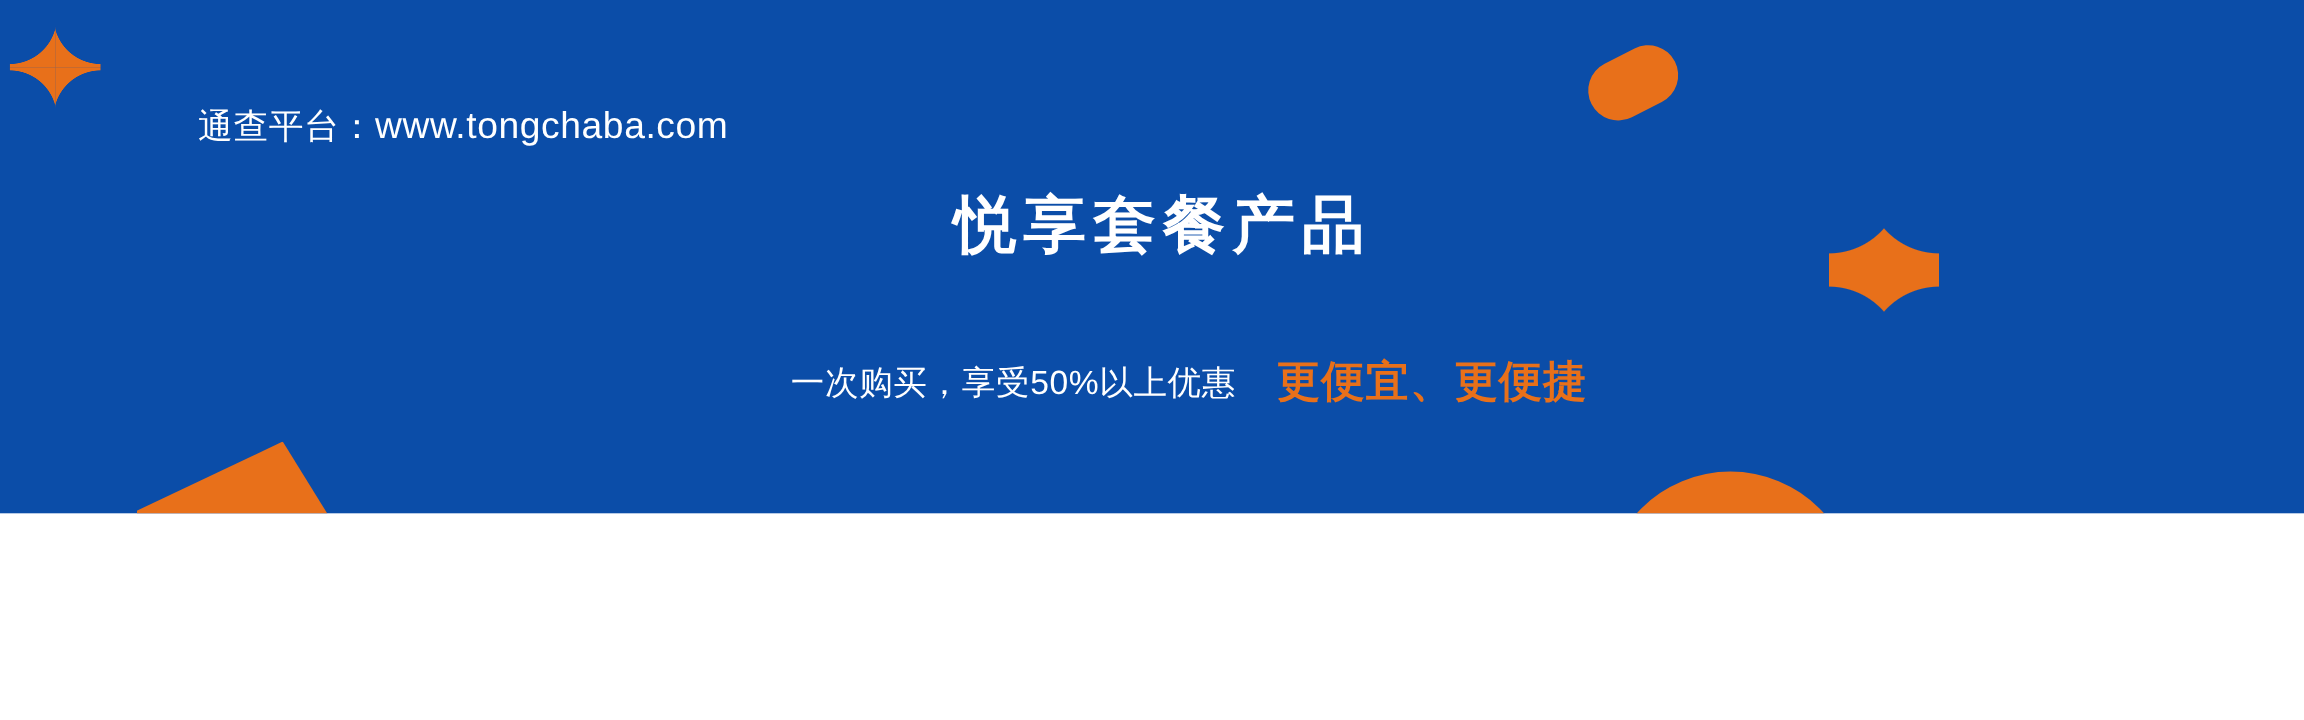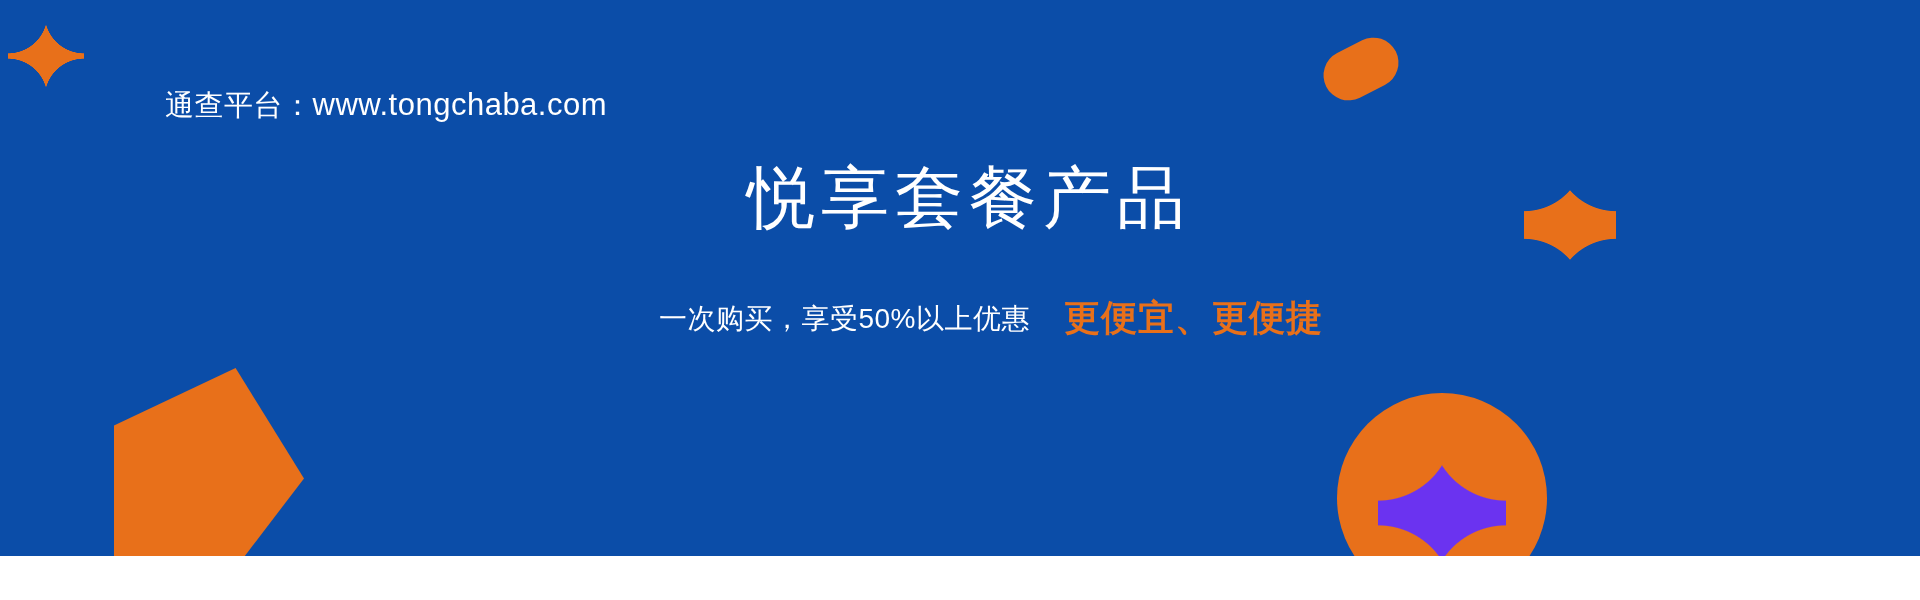--- a/index.html
+++ b/index.html
@@ -3,21 +3,21 @@
 <meta charset="utf-8">
 <style>
   html, body {
     margin: 0;
     padding: 0;
     background: #ffffff;
   }
   #banner {
     position: relative;
     width: 1920px;
-    height: 556px;
+    height: 428px;
     overflow: hidden;
     background: #0B4DA8;
     font-family: "Liberation Sans", "DejaVu Sans", sans-serif;
   }
 
   
   .deco { position: absolute; pointer-events: none; }
 
   
   .sparkle {
@@ -103,22 +103,22 @@
   }
   #platform-line .label { font-size: 29px; }
   #platform-line .url { font-size: 31px; }
 
   #main-title {
     position: absolute;
     left: 0; right: 12px;
     top: 160px;
     text-align: center;
     color: #ffffff;
-    font-size: 68px;
-    font-weight: normal;
+    font-size: 52px;
+    font-weight: bold;
     letter-spacing: 6px;
     line-height: 1.1;
     padding-left: 30px;
     box-sizing: border-box;
   }
 
   #subtitle-row {
     position: absolute;
     left: 0; right: 0;
     top: 294px;

